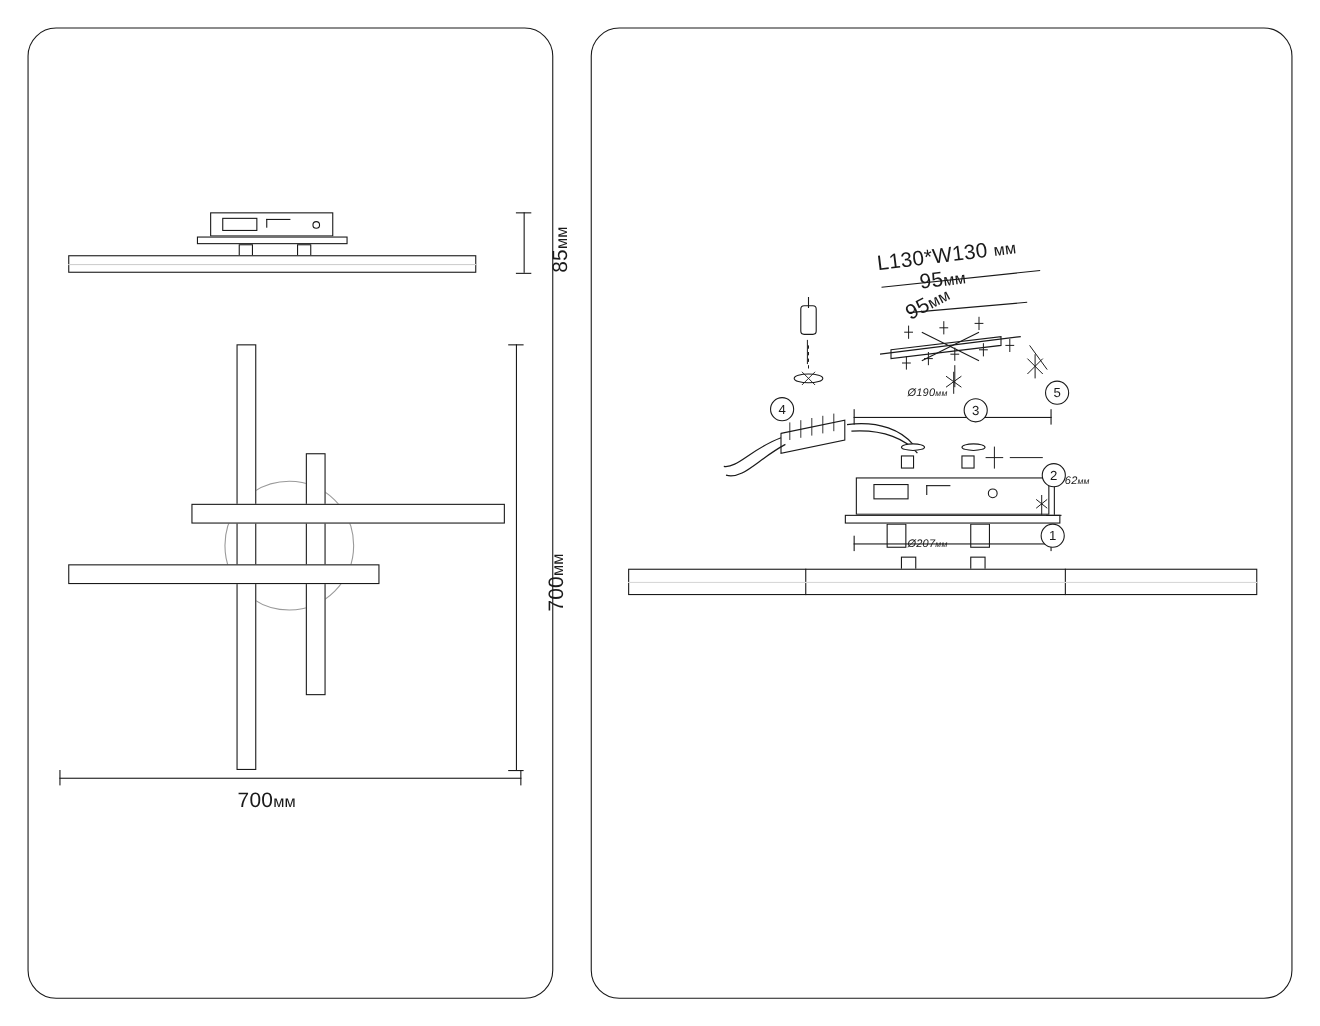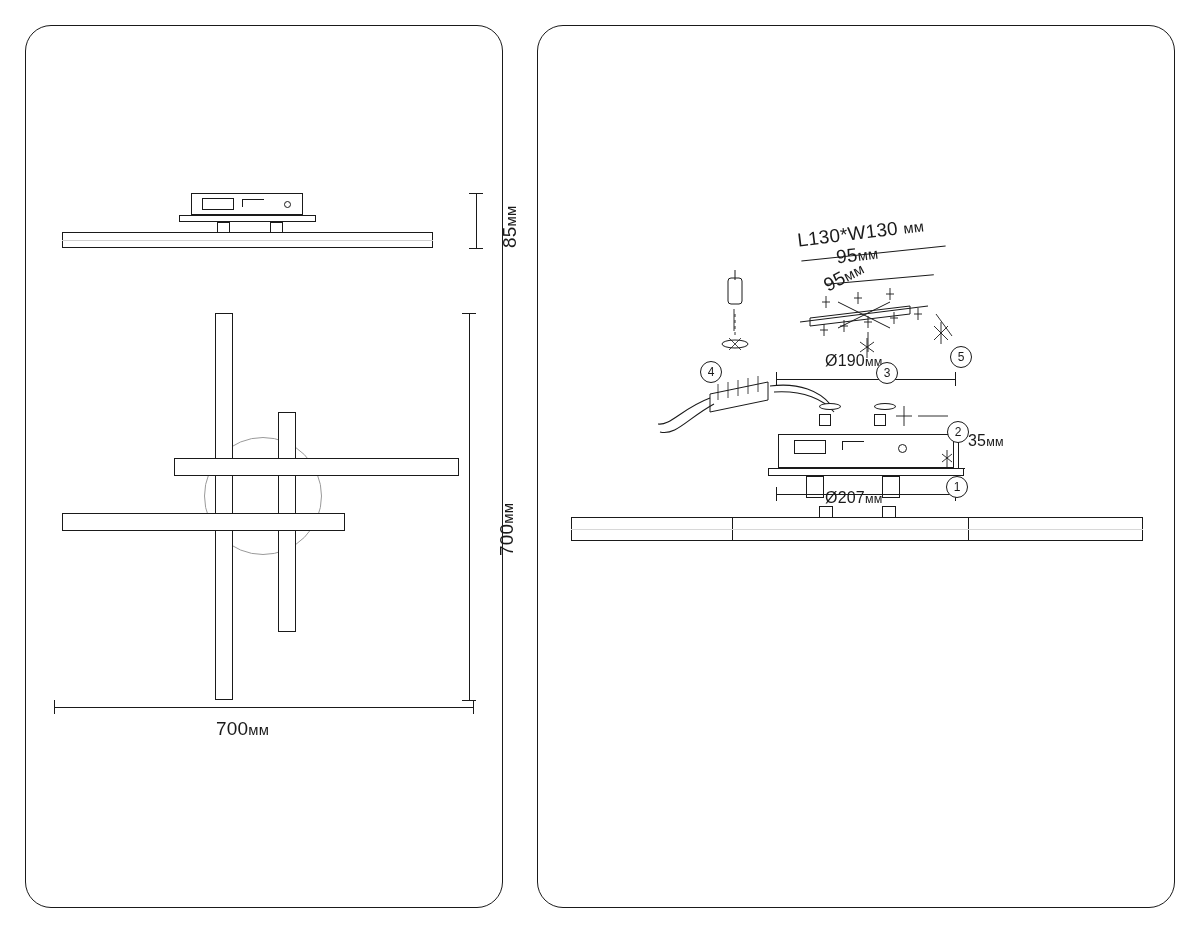--- a/index.html
+++ b/index.html
@@ -29,21 +29,21 @@
   #panel-left  { left: 25px;  top: 25px; width: 478px; height: 883px; }
   #panel-right { left: 537px; top: 25px; width: 638px; height: 883px; }
 
   .dim-label {
     position: absolute;
     font-size: 19px;
     letter-spacing: 0.2px;
     color: #1a1a1a;
     white-space: nowrap;
   }
-  .dim-label.small { font-size: 16px; }
+  .dim-label.small { font-size: 10px; font-style: italic; }
   .dim-label.vert {
     transform-origin: 0 0;
     transform: rotate(-90deg);
   }
   .unit { font-size: 0.78em; }
 
   
   .ln {
     position: absolute;
     background: #1a1a1a;
@@ -211,21 +211,21 @@
     <div class="blk" style="left:256px; top:414px; width:32px; height:14px;"></div>
     <div class="blk" style="left:304px; top:415px; width:22px; height:9px; border:none; border-top:1px solid #1a1a1a; border-left:1px solid #1a1a1a;"></div>
     <div class="blk" style="left:360px; top:418px; width:9px; height:9px; border-radius:50%;"></div>
     <div class="bar" style="left:230px; top:442px; width:196px; height:8px;"></div>
     <div class="blk" style="left:268px; top:450px; width:18px; height:22px;"></div>
     <div class="blk" style="left:344px; top:450px; width:18px; height:22px;"></div>
 
     <div class="ln v" style="left:420px; top:408px; height:34px;"></div>
     <div class="ln h" style="left:413px; top:408px; width:14px;"></div>
     <div class="ln h" style="left:413px; top:442px; width:14px;"></div>
-    <div class="dim-label small" style="left:430px; top:406px;"><span>35</span><span class="unit">мм</span></div>
+    <div class="dim-label small" style="left:430px; top:406px;"><span>62</span><span class="unit">мм</span></div>
 
     <svg width="638" height="883">
       <g stroke="#1a1a1a" stroke-width="0.9" fill="none">
         <path d="M404 428 l10 8 M404 436 l10 -8 M409 424 l0 18"></path>
       </g>
     </svg>
 
     <div class="ln h" style="left:238px; top:468px; width:180px;"></div>
     <div class="ln v" style="left:238px; top:461px; height:14px;"></div>
     <div class="ln v" style="left:417px; top:461px; height:14px;"></div>

